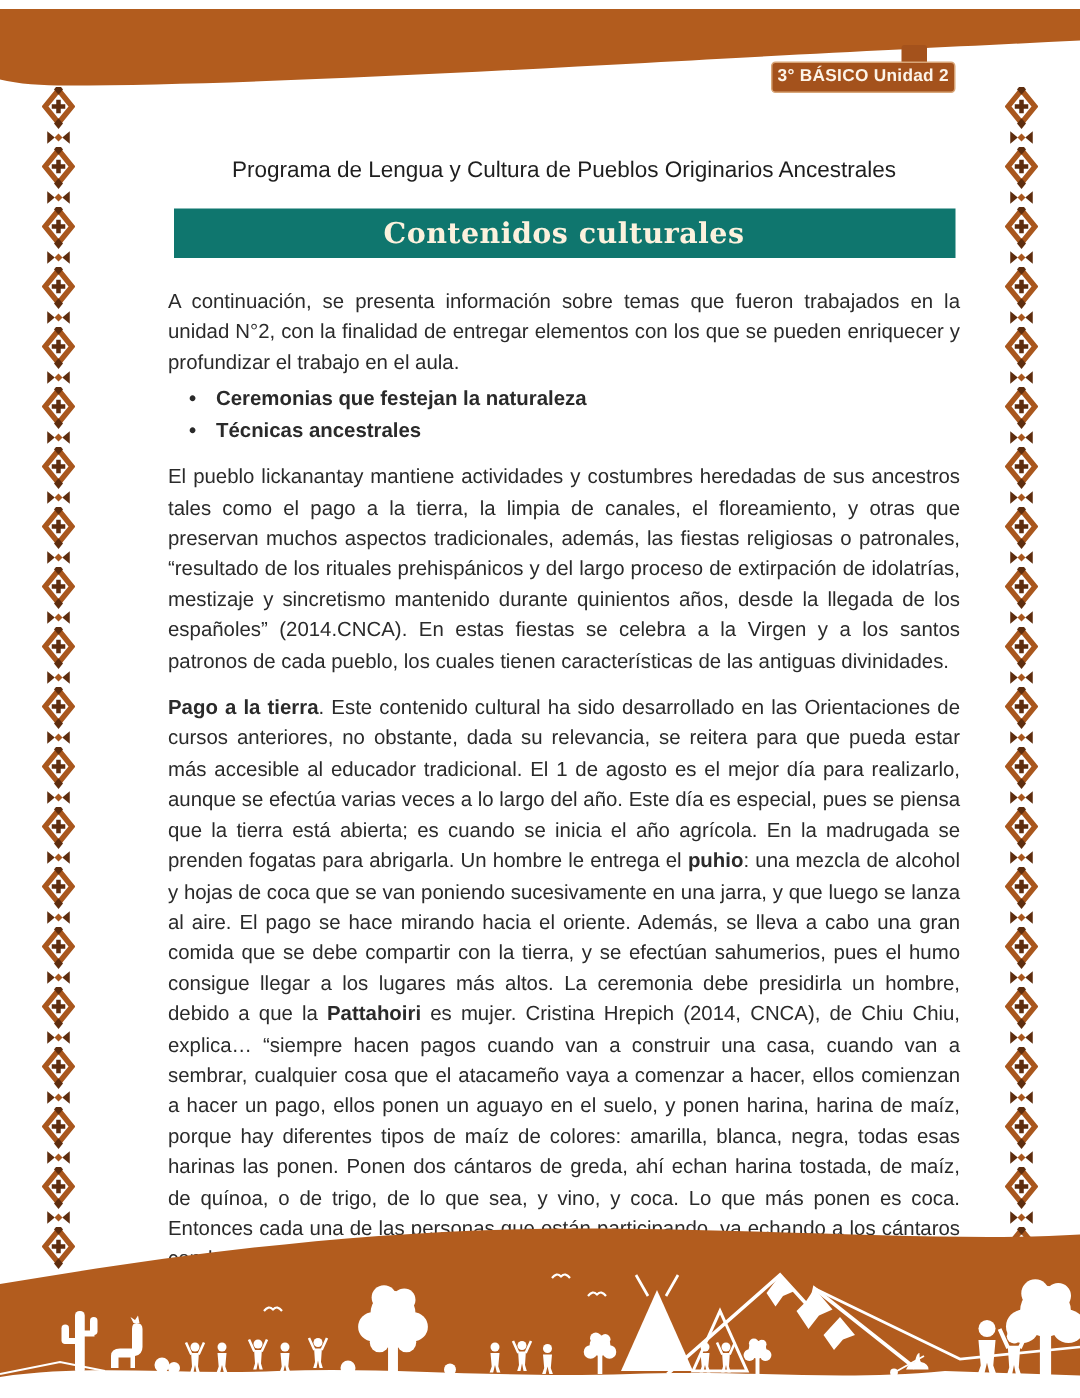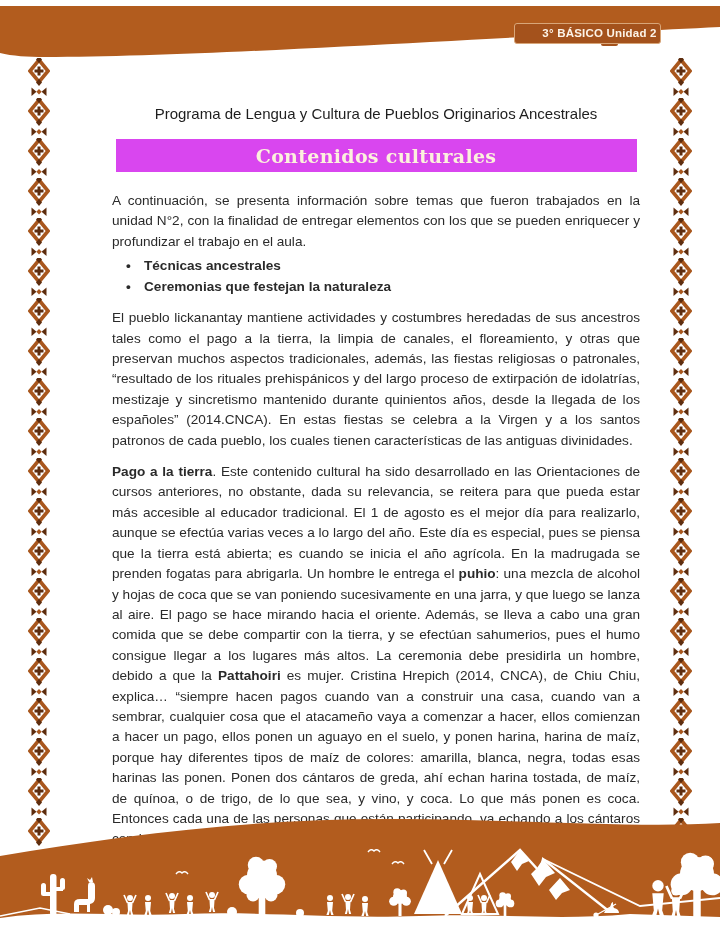--- a/index.html
+++ b/index.html
@@ -5,38 +5,38 @@
   html,body{margin:0;padding:0;background:#ffffff;}
   .page{
     position:relative;width:720px;height:932px;background:#ffffff;
     overflow:hidden;font-family:"Liberation Sans",sans-serif;color:#2a2a2a;
   }
   
   .top-band{position:absolute;left:0;top:0;width:720px;height:64px;z-index:2;}
   .badge-tab{position:absolute;left:601px;top:30px;width:17px;height:16px;
     background:#a4521c;border-radius:2px;z-index:2;}
   .grade-badge{
-    position:absolute;left:514px;top:23px;width:121px;height:19px;z-index:3;
+    position:absolute;left:514px;top:41px;width:121px;height:19px;z-index:3;
     background:#a4521c;border:1px solid #d8a679;border-radius:3px;
     color:#fdf4e8;font-size:11.5px;line-height:19px;text-align:center;
-    font-weight:bold;letter-spacing:.2px;padding-left:24px;
+    font-weight:bold;letter-spacing:.2px;
   }
   
   .border-col{position:absolute;top:58px;width:22px;height:788px;z-index:1;
     display:flex;flex-direction:column;overflow:hidden;}
   .border-left{left:28px;}
   .border-right{left:670px;}
   .border-col svg{flex:0 0 auto;}
   
   .content{position:absolute;left:112px;top:88px;width:528px;z-index:1;}
   .program-title{font-size:15px;font-weight:normal;text-align:center;
     margin:17px;color:#1e1e1e;}
   .language-name{font-size:14.5px;font-weight:bold;text-align:center;
     margin:21px 0 0 0;color:#1e1e1e;}
-  .section-bar{margin:16px auto 0 auto;width:521px;height:33px;background:#d946ef;
+  .section-bar{margin:16px auto 0 auto;width:521px;height:33px;background:#0f766e;
     display:flex;align-items:center;justify-content:center;}
   .section-bar .bar-title{font-family:"DejaVu Serif",serif;font-weight:bold;
     font-size:19px;color:#fcf1dd;letter-spacing:.3px;}
   .body-text{font-size:13.6px;line-height:20.4px;text-align:justify;}
   .body-text p{margin:0;}
   .intro-p{margin-top:19px !important;}
   ul.topic-list{margin:3px 0 0 0;padding:0 0 0 14px;list-style:none;}
   ul.topic-list li{font-weight:bold;padding-left:18px;position:relative;
     line-height:21px;text-align:left;}
   ul.topic-list li::before{content:"•";position:absolute;left:0;top:0;}
@@ -424,22 +424,22 @@
   <div class="content">
     <div class="program-title">Programa de Lengua y Cultura de Pueblos Originarios Ancestrales</div>
     <div class="section-bar">
       <span class="bar-title">Contenidos culturales</span>
     </div>
 
     <div class="body-text">
       <p class="intro-p">A continuación, se presenta información sobre temas que fueron trabajados en la unidad N°2, con la finalidad de entregar elementos con los que se pueden enriquecer y profundizar el trabajo en el aula.</p>
 
       <ul class="topic-list">
+          <li>Ceremonias que festejan la naturaleza</li>
           <li>Técnicas ancestrales</li>
-          <li>Ceremonias que festejan la naturaleza</li>
         </ul>
 
 
       <p class="para"><span>El pueblo lickanantay mantiene actividades y costumbres heredadas de sus ancestros tales como el pago a la tierra, la limpia de canales, el floreamiento, y otras que preservan muchos aspectos tradicionales, además, las fiestas religiosas o patronales, “resultado de los rituales prehispánicos y del largo proceso de extirpación de idolatrías, mestizaje y sincretismo mantenido durante quinientos años, desde la llegada de los españoles” (2014.CNCA). En estas fiestas se celebra a la Virgen y a los santos patronos de cada pueblo, los cuales tienen características de las antiguas divinidades.</span></p>
 
       <p class="para"><strong>Pago a la tierra</strong><span>. Este contenido cultural ha sido desarrollado en las Orientaciones de cursos anteriores, no obstante, dada su relevancia, se reitera para que pueda estar más accesible al educador tradicional. El 1 de agosto es el mejor día para realizarlo, aunque se efectúa varias veces a lo largo del año. Este día es especial, pues se piensa que la tierra está abierta; es cuando se inicia el año agrícola. En la madrugada se prenden fogatas para abrigarla. Un hombre le entrega el </span><strong>puhio</strong><span>: una mezcla de alcohol y hojas de coca que se van poniendo sucesivamente en una jarra, y que luego se lanza al aire. El pago se hace mirando hacia el oriente. Además, se lleva a cabo una gran comida que se debe compartir con la tierra, y se efectúan sahumerios, pues el humo consigue llegar a los lugares más altos. La ceremonia debe presidirla un hombre, debido a que la </span><strong>Pattahoiri</strong><span> es mujer. Cristina Hrepich (2014, CNCA), de Chiu Chiu, explica… “siempre hacen pagos cuando van a construir una casa, cuando van a sembrar, cualquier cosa que el atacameño vaya a comenzar a hacer, ellos comienzan a hacer un pago, ellos ponen un aguayo en el suelo, y ponen harina, harina de maíz, porque hay diferentes tipos de maíz de colores: amarilla, blanca, negra, todas esas harinas las ponen. Ponen dos cántaros de greda, ahí echan harina tostada, de maíz, de quínoa, o de trigo, de lo que sea, y vino, y coca. Lo que más ponen es coca. Entonces cada una de las personas que están participando, va echando a los cántaros con la mano derecha pa’ la </span><strong>Pachamama</strong><span> y con la mano izquierda pa’ los abuelos, pa’ los antepasados, pa’ los que se</span></p>
     </div>
   </div>
 
   <svg class="footer-scene" viewBox="0 0 720 120" xmlns="http://www.w3.org/2000/svg">

